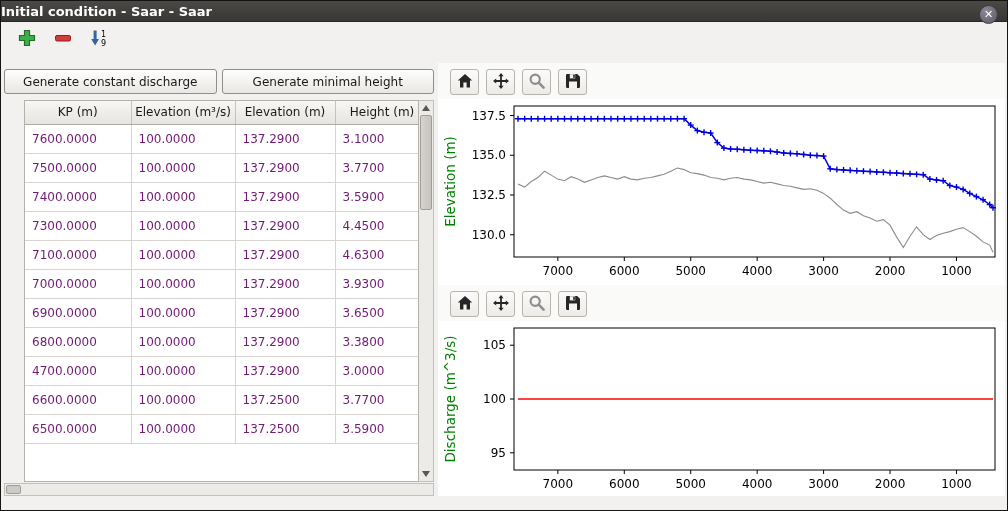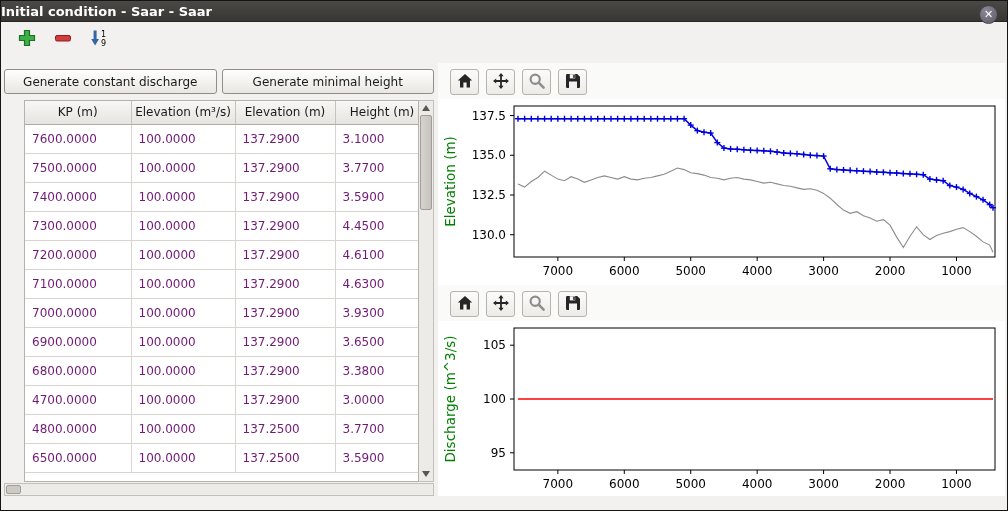--- a/index.html
+++ b/index.html
@@ -133,26 +133,20 @@
                 <td>137.2900</td>
                 <td>3.5900</td>
               </tr>
               <tr>
                 <td>7300.0000</td>
                 <td>100.0000</td>
                 <td>137.2900</td>
                 <td>4.4500</td>
               </tr>
               <tr>
-                <td>7200.0000</td>
-                <td>100.0000</td>
-                <td>137.2900</td>
-                <td>4.6100</td>
-              </tr>
-              <tr>
                 <td>7100.0000</td>
                 <td>100.0000</td>
                 <td>137.2900</td>
                 <td>4.6300</td>
               </tr>
               <tr>
                 <td>7000.0000</td>
                 <td>100.0000</td>
                 <td>137.2900</td>
                 <td>3.9300</td>
@@ -169,21 +163,21 @@
                 <td>137.2900</td>
                 <td>3.3800</td>
               </tr>
               <tr>
                 <td>4700.0000</td>
                 <td>100.0000</td>
                 <td>137.2900</td>
                 <td>3.0000</td>
               </tr>
               <tr>
-                <td>4800.0000</td>
+                <td>6600.0000</td>
                 <td>100.0000</td>
                 <td>137.2500</td>
                 <td>3.7700</td>
               </tr>
               <tr>
                 <td>6500.0000</td>
                 <td>100.0000</td>
                 <td>137.2500</td>
                 <td>3.5900</td>
               </tr>

